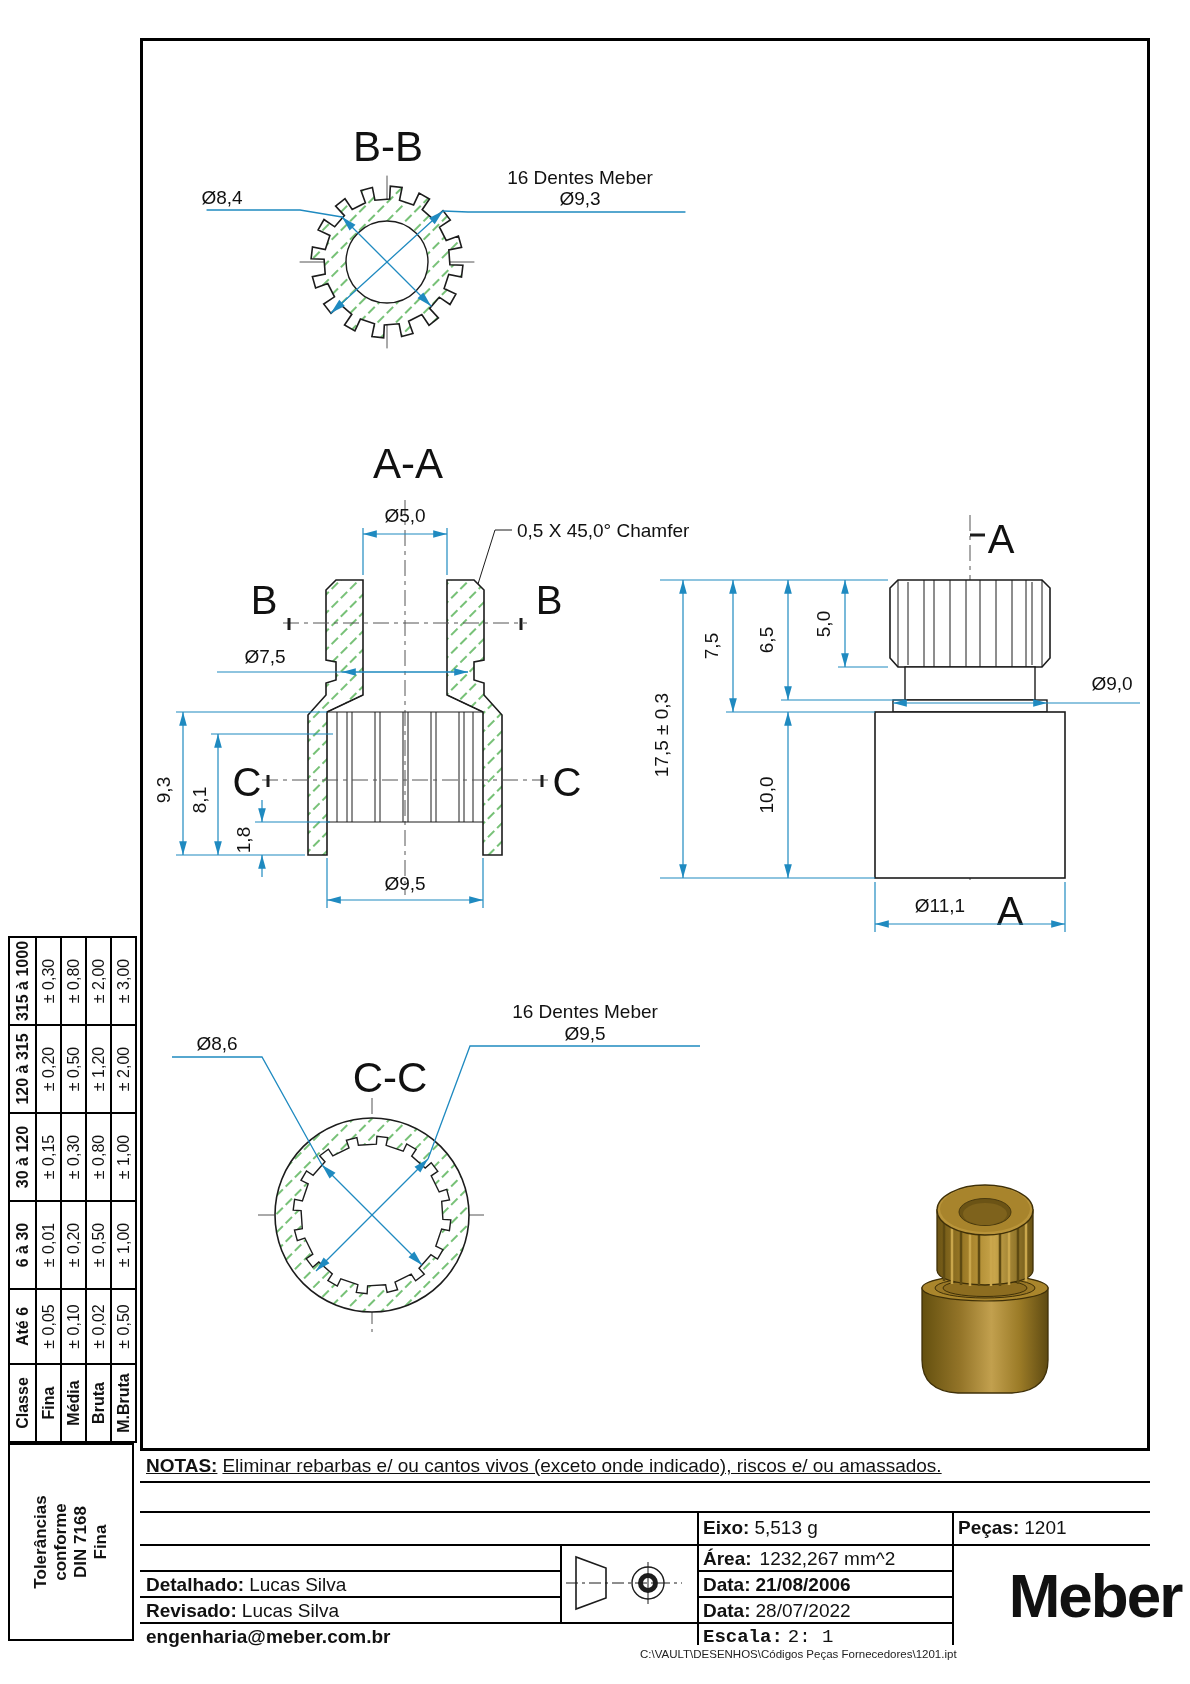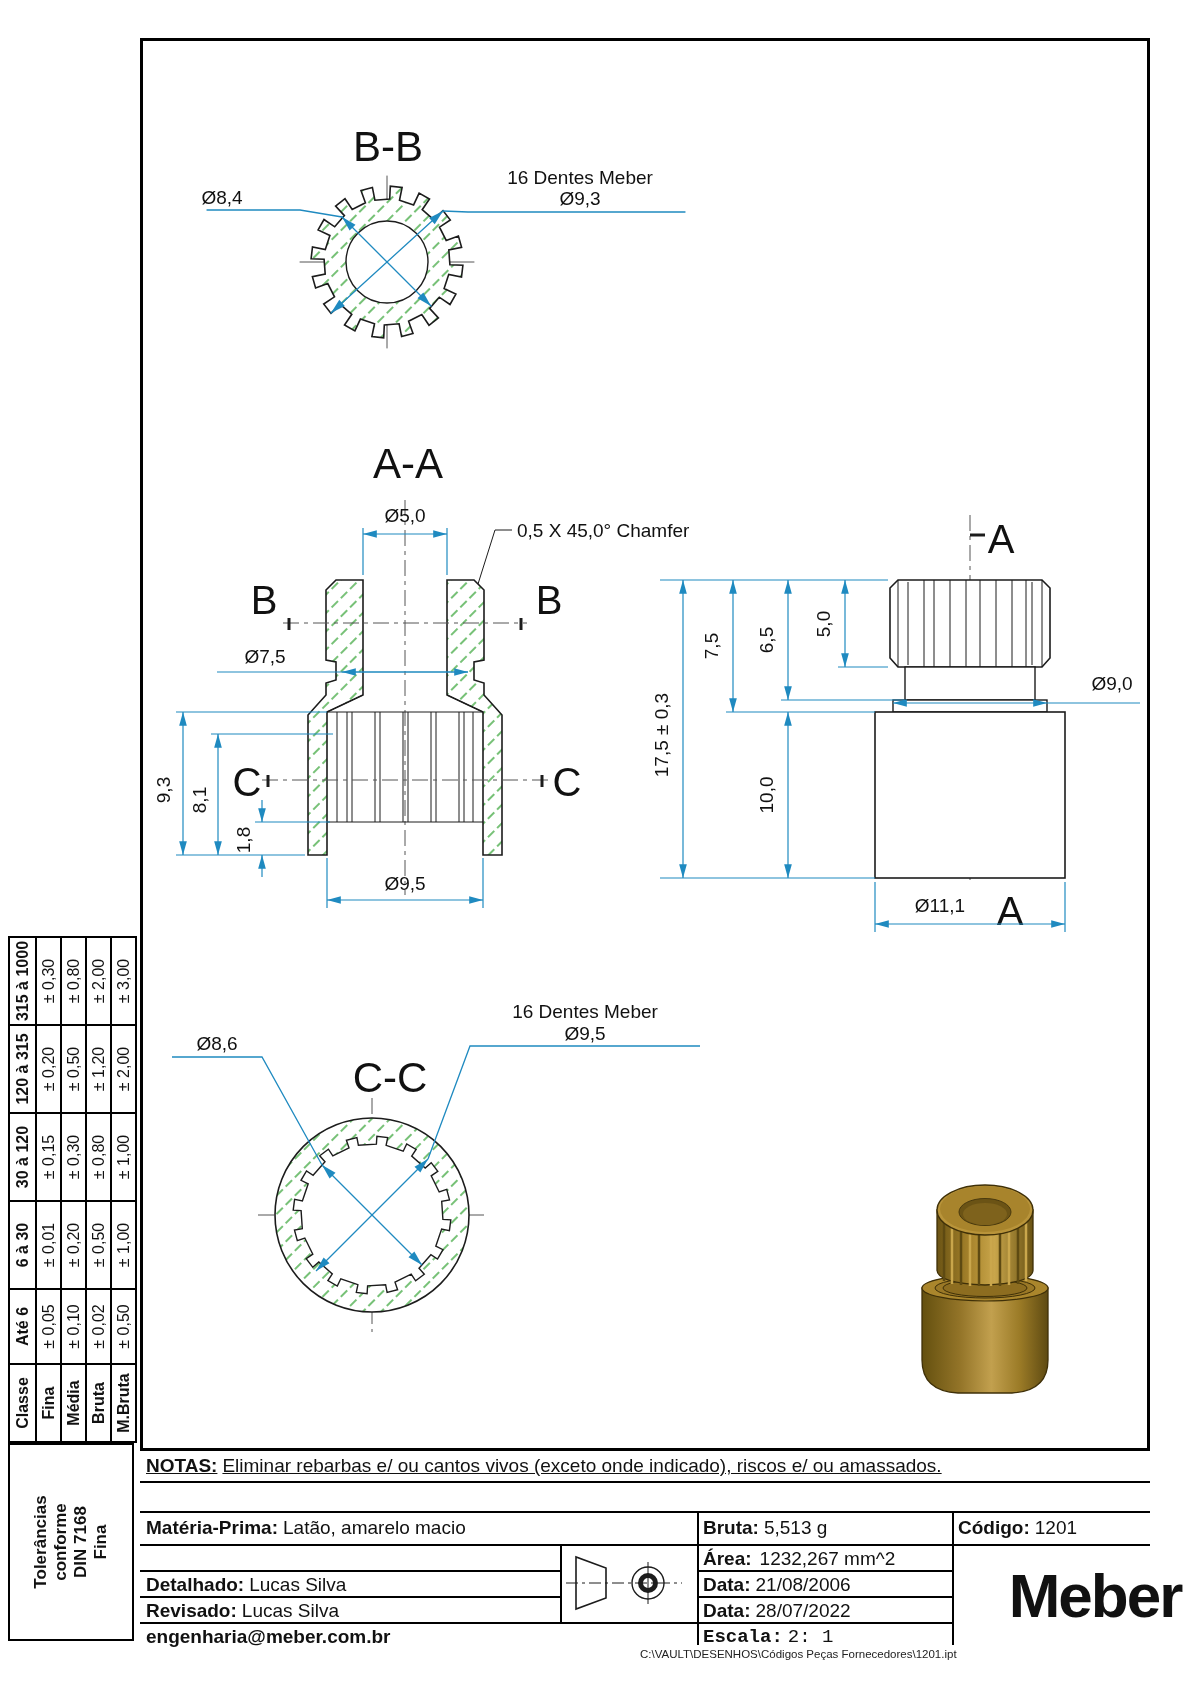--- a/index.html
+++ b/index.html
@@ -312,42 +312,39 @@
   <div class="hl" style="left:0;top:145px;width:420px;"></div>
   <div class="hl" style="left:557px;top:145px;width:255px;"></div>
   <div class="hl" style="left:0;top:171px;width:812px;"></div>
   <div class="vl" style="left:420px;top:93px;height:78px;"></div>
   <div class="vl" style="left:557px;top:60px;height:134px;"></div>
   <div class="vl" style="left:812px;top:60px;height:134px;"></div>
 
   <div class="cell" style="left:6px;top:2px;width:1000px;">
     <span class="u"><b>NOTAS:</b><span>Eliminar rebarbas e/ ou cantos vivos (exceto onde indicado), riscos e/ ou amassados.</span></span>
   </div>
-  <div class="cell" style="left:6px;top:64px;width:545px;">
-    <b>Matéria-Prima:</b><span>Latão, amarelo macio</span>
-  </div>
   <div class="cell" style="left:563px;top:64px;width:245px;">
-    <b>Bruta:</b><span>5,513 g</span>
+    <b>Eixo:</b><span>5,513 g</span>
   </div>
   <div class="cell" style="left:818px;top:64px;width:188px;">
-    <b>Código:</b><span>1201</span>
+    <b>Peças:</b><span>1201</span>
   </div>
   <div class="cell" style="left:6px;top:121px;width:408px;">
     <b>Detalhado:</b><span>Lucas Silva</span>
   </div>
   <div class="cell" style="left:6px;top:147px;width:408px;">
     <b>Revisado:</b><span>Lucas Silva</span>
   </div>
   <div class="cell" style="left:6px;top:173px;width:545px;font-weight:bold;">
     <span>engenharia@meber.com.br</span>
   </div>
   <div class="cell" style="left:563px;top:95px;width:245px;">
     <b style="margin-right:8px;">Área:</b><span>1232,267 mm^2</span>
   </div>
-  <div class="cell" style="left:563px;top:121px;width:245px;">
+  <div class="cell" style="left:563px;top:121px;width:245px;font-weight:bold;">
     <b>Data:</b><span>21/08/2006</span>
   </div>
   <div class="cell" style="left:563px;top:147px;width:245px;">
     <b>Data:</b><span>28/07/2022</span>
   </div>
   <div class="cell" style="left:563px;top:173px;width:245px;font-family:Liberation Mono, monospace;">
     <b>Escala:</b><span>2: 1</span>
   </div>
 
   <svg style="position:absolute;left:420px;top:93px;" width="137" height="78" viewBox="0 0 137 78">

